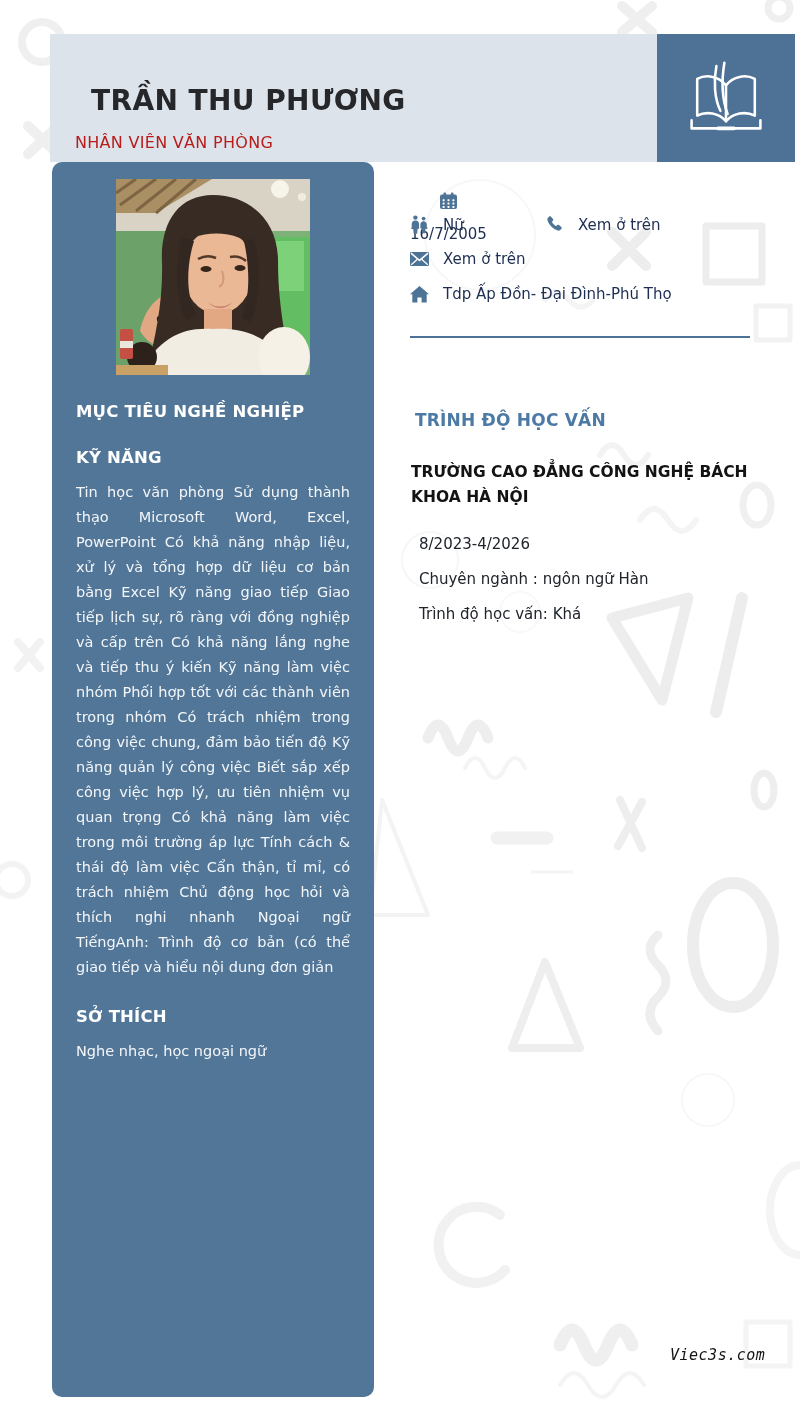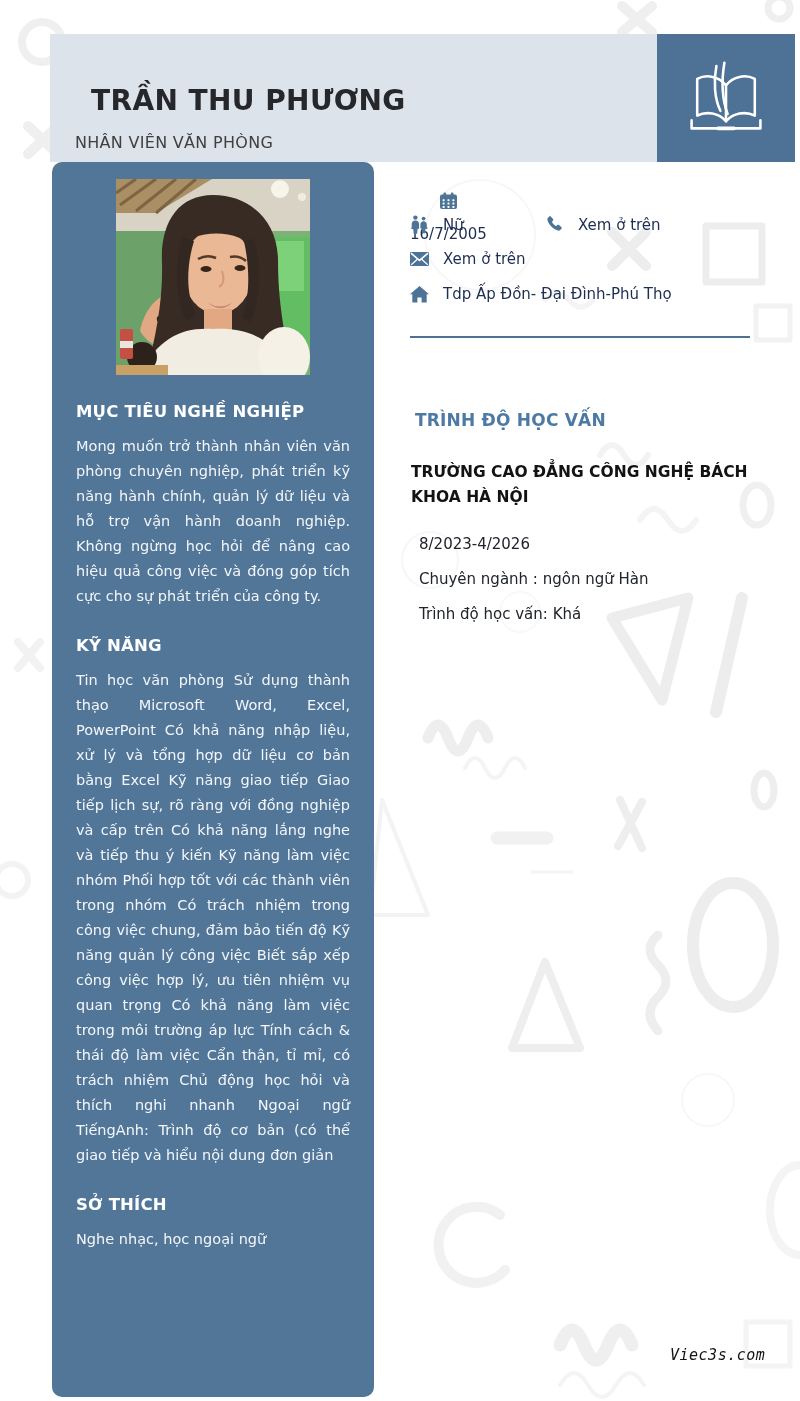--- a/index.html
+++ b/index.html
@@ -16,21 +16,21 @@
     font-family:"DejaVu Sans","Liberation Sans",sans-serif;
   }
   .doodles{position:absolute;left:0;top:0;z-index:0;}
   
   .header{
     position:absolute;left:50px;top:34px;width:607px;height:128px;
     background:var(--header-bg);z-index:2;box-sizing:border-box;
     padding:34px 0 0 25px;
   }
   .name{margin:16px;font-size:28px;font-weight:bold;color:#26272a;letter-spacing:.4px;}
-  .job{margin:9px 0 0;font-size:16px;color:#404040;letter-spacing:.3px;}
+  .job{margin:9px 0 0;font-size:16px;color:#b91c1c;letter-spacing:.3px;}
   .logo-box{
     position:absolute;left:657px;top:34px;width:138px;height:128px;
     background:var(--accent);z-index:2;
     display:flex;align-items:center;justify-content:center;
   }
   
   .sidebar{
     position:absolute;left:52px;top:162px;width:322px;height:1235px;
     background:var(--sidebar-bg);z-index:2;box-sizing:border-box;
     padding:17px 24px 0;color:#ffffff;border-radius:10px;
@@ -152,21 +152,20 @@
       <rect x="88" y="130" width="28" height="28" fill="#e2a884"></rect>
       <path d="M22 196 C44 158 66 148 97 150 C132 148 158 160 180 196 Z" fill="#f2ede3"></path>
       <ellipse cx="168" cy="178" rx="26" ry="30" fill="#f6f1e7"></ellipse>
       <circle cx="26" cy="178" r="15" fill="#2d221b"></circle>
       <rect x="4" y="150" width="13" height="30" rx="2" fill="#c44f43"></rect>
       <rect x="4" y="162" width="13" height="7" fill="#eae6de"></rect>
       <rect x="0" y="186" width="52" height="10" fill="#c9a066"></rect>
     </svg>
 
     <h2 class="side-h">MỤC TIÊU NGHỀ NGHIỆP</h2>
-    <p class="side-p">Mong muốn trở thành nhân viên văn phòng chuyên nghiệp, phát triển kỹ năng hành chính, quản lý dữ liệu và hỗ trợ vận hành doanh nghiệp. Không ngừng học hỏi để nâng cao hiệu quả công việc và đóng góp tích cực cho sự phát triển của công ty.</p>
 
     <h2 class="side-h">KỸ NĂNG</h2>
     <p class="side-p">Tin học văn phòng Sử dụng thành thạo Microsoft Word, Excel, PowerPoint Có khả năng nhập liệu, xử lý và tổng hợp dữ liệu cơ bản bằng Excel Kỹ năng giao tiếp Giao tiếp lịch sự, rõ ràng với đồng nghiệp và cấp trên Có khả năng lắng nghe và tiếp thu ý kiến Kỹ năng làm việc nhóm Phối hợp tốt với các thành viên trong nhóm Có trách nhiệm trong công việc chung, đảm bảo tiến độ Kỹ năng quản lý công việc Biết sắp xếp công việc hợp lý, ưu tiên nhiệm vụ quan trọng Có khả năng làm việc trong môi trường áp lực Tính cách &amp; thái độ làm việc Cẩn thận, tỉ mỉ, có trách nhiệm Chủ động học hỏi và thích nghi nhanh Ngoại ngữ TiếngAnh: Trình độ cơ bản (có thể giao tiếp và hiểu nội dung đơn giản</p>
 
     <h2 class="side-h">SỞ THÍCH</h2>
     <p class="side-p short">Nghe nhạc, học ngoại ngữ</p>
   </aside>
 
   <div class="row" style="left:410px;top:192px;flex-direction:column;">
     <svg width="19" height="19" viewBox="0 0 19 19">

